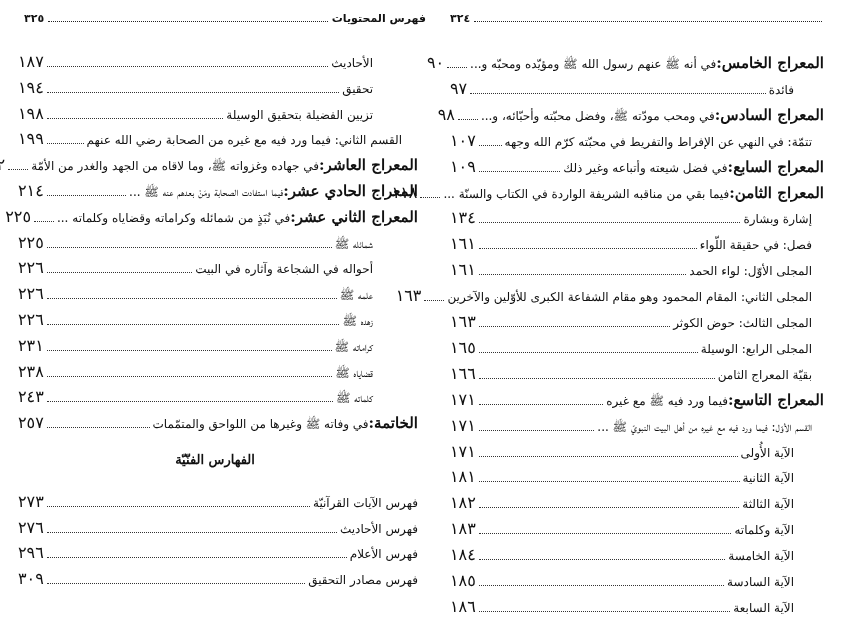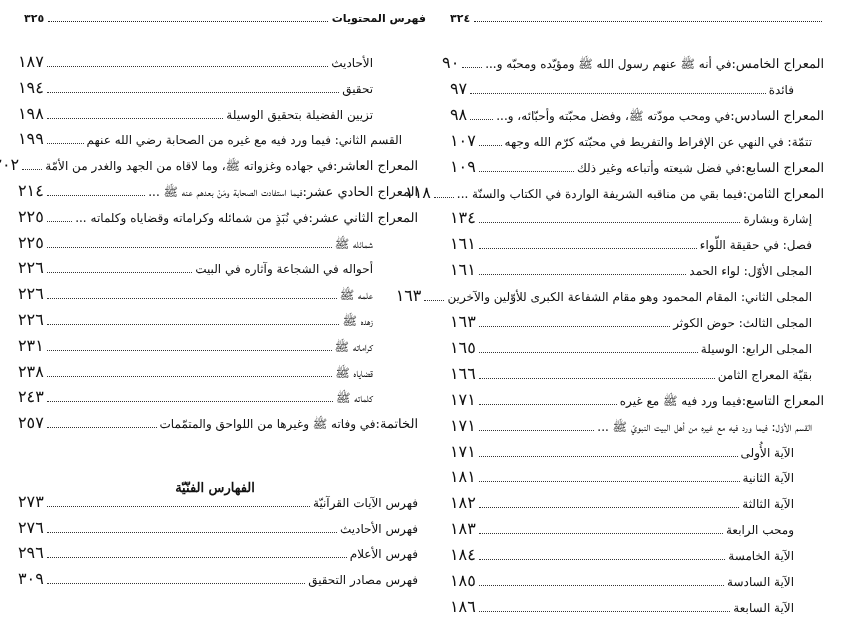--- a/index.html
+++ b/index.html
@@ -8,21 +8,21 @@
   .page { position:absolute; top:0; height:639px; direction:rtl; }
   #page-left { left:0; width:430px; }
   #page-right { left:440px; width:418px; }
   .running-head { position:absolute; top:12px; font-family:"DejaVu Sans", sans-serif;
                   font-weight:bold; font-size:11px; display:flex; align-items:baseline; }
   #page-left .running-head { right:4px; width:402px; }
   #page-right .running-head { right:32px; width:376px; }
   .running-head .dots { flex:1; border-bottom:1.5px dotted #222; margin:0 4px 3px 4px; height:0; }
   .entry { position:absolute; display:flex; align-items:baseline; font-size:12px; white-space:nowrap; }
   .entry .t { }
-  .entry.bold .head { font-weight:normal; font-size:13px; }
+  .entry.bold .head { font-weight:bold; font-size:15px; }
   .entry .dots { flex:1; border-bottom:1.5px dotted #333; margin:0 3px 3px 3px; height:0; min-width:20px; }
   .entry .num { font-size:16px; }
   .section-title { position:absolute; font-weight:bold; font-size:13px; text-align:center; }
 </style>
 </head>
 <body>
 
 <div class="page" id="page-left">
   <div class="running-head">
     <span>فهرس المحتويات</span>
@@ -103,21 +103,21 @@
         <span class="dots"></span>
         <span class="num">٢٤٣</span>
       </div>
       <div class="entry bold" style="top: 413.2px; right: 12px; width: 400px;">
         <span class="head">الخاتمة:</span>
         <span class="t"> في وفاته ﷺ وغيرها من اللواحق والمتمّمات</span>
         <span class="dots"></span>
         <span class="num">٢٥٧</span>
       </div>
     </div>
-  <div class="section-title" style="top:480px; right:0; width:430px;">الفهارس الفنّيّة</div>
+  <div class="section-title" style="top:452px; right:0; width:430px;">الفهارس الفنّيّة</div>
   <div id="left-indexes">
       <div class="entry" style="top: 492px; right: 12px; width: 400px;">
         <span class="t">فهرس الآيات القرآنيّة</span>
         <span class="dots"></span>
         <span class="num">٢٧٣</span>
       </div>
       <div class="entry" style="top: 517.5px; right: 12px; width: 400px;">
         <span class="t">فهرس الأحاديث</span>
         <span class="dots"></span>
         <span class="num">٢٧٦</span>
@@ -230,21 +230,21 @@
         <span class="t">الآية الثانية</span>
         <span class="dots"></span>
         <span class="num">١٨١</span>
       </div>
       <div class="entry" style="top: 493.3px; right: 64px; width: 344px;">
         <span class="t">الآية الثالثة</span>
         <span class="dots"></span>
         <span class="num">١٨٢</span>
       </div>
       <div class="entry" style="top: 519.2px; right: 64px; width: 344px;">
-        <span class="t">ومحب الرابعة</span>
+        <span class="t">الآية وكلماته</span>
         <span class="dots"></span>
         <span class="num">١٨٣</span>
       </div>
       <div class="entry" style="top: 545.1px; right: 64px; width: 344px;">
         <span class="t">الآية الخامسة</span>
         <span class="dots"></span>
         <span class="num">١٨٤</span>
       </div>
       <div class="entry" style="top: 571px; right: 64px; width: 344px;">
         <span class="t">الآية السادسة</span>

